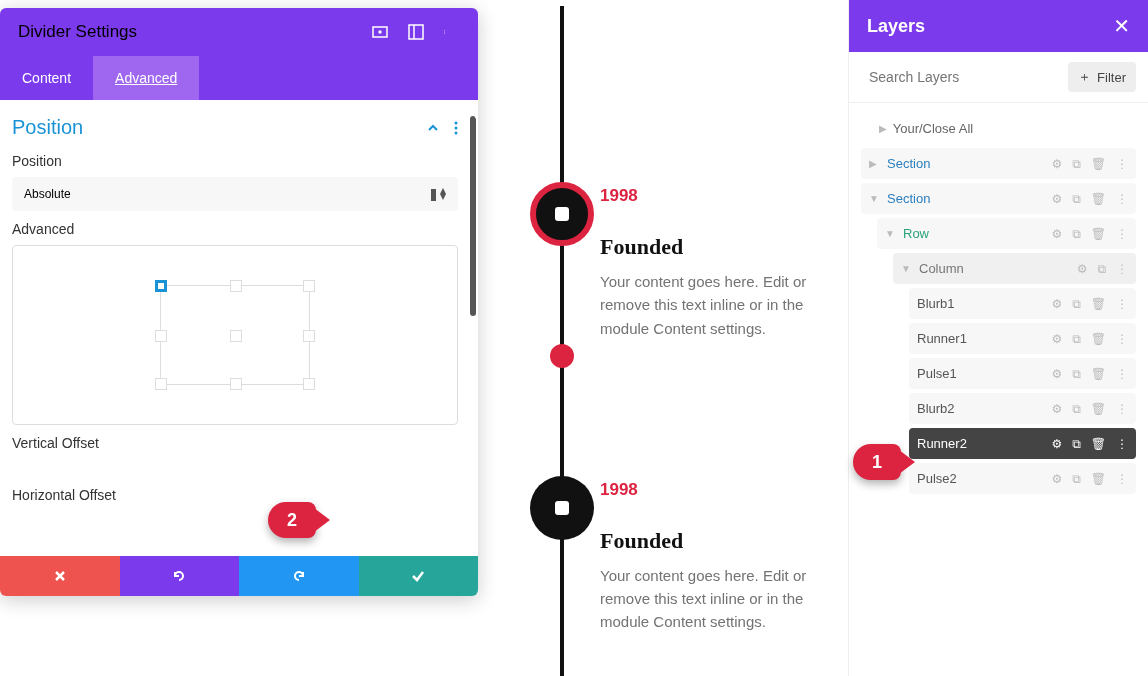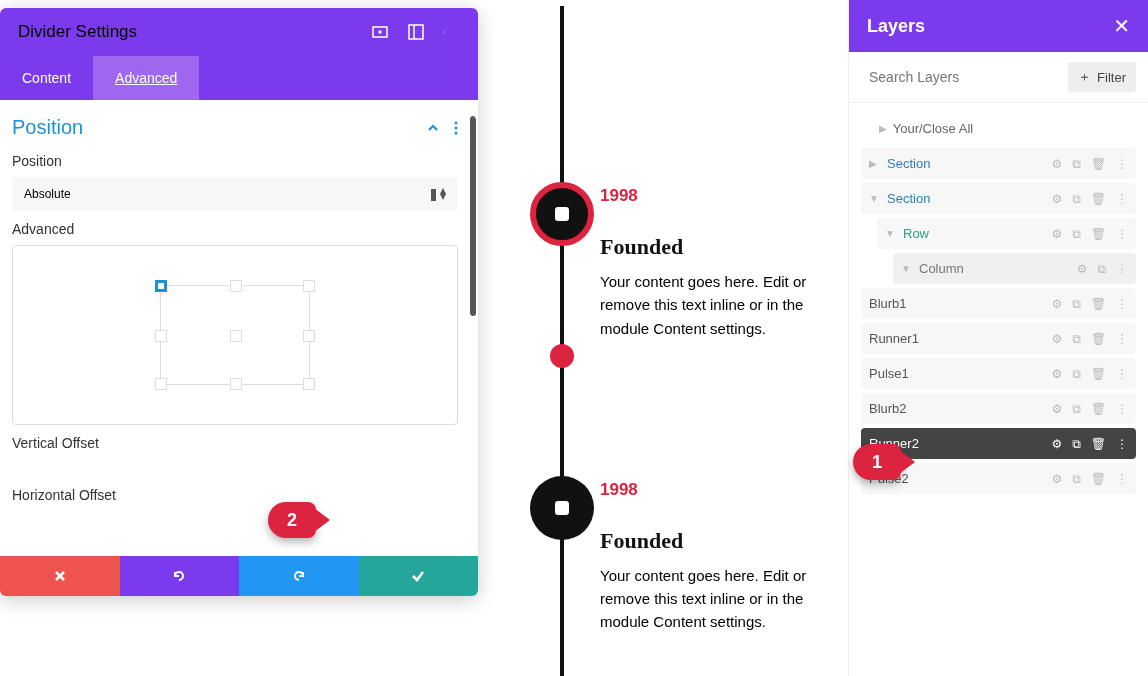--- a/index.html
+++ b/index.html
@@ -47,41 +47,41 @@
   .timeline { position:relative; padding-top: 180px; }
   .tl-line { position:absolute; left:80px; top:0; bottom:0; width:4px; background:#111; }
   .tl-item { position:relative; margin-bottom: 140px; }
   .tl-dot-big { position:absolute; left:50px; top:-4px; width:64px; height:64px; border-radius:50%; background:#111; border:6px solid #dc2340; display:flex; align-items:center; justify-content:center; }
   .tl-dot-big2 { position:absolute; left:50px; top:-4px; width:64px; height:64px; border-radius:50%; background:#111; display:flex; align-items:center; justify-content:center; }
   .tl-dot-inner { width:14px; height:14px; border-radius:3px; background:#fff; }
   .tl-dot-small { position:absolute; left:70px; top:158px; width:24px; height:24px; border-radius:50%; background:#dc2340; }
   .tl-content { margin-left: 120px; width: 220px; }
   .tl-year { color:#dc2340; font-weight:700; font-size:17px; margin-bottom: 28px; }
   .tl-title { font-weight:700; font-family: Georgia, serif; font-size:22px; color:#111; margin-bottom: 10px; }
-  .tl-text { color:#000000; font-size:15px; line-height:1.55; }
+  .tl-text { color:#737373; font-size:15px; line-height:1.55; }
 
   
   .layers-panel { position:absolute; right:0; top:0; width:300px; bottom:0; background:#fff; border-left:1px solid #eee; display:flex; flex-direction:column; }
   .layers-header { background:#7c3aed; color:#fff; display:flex; align-items:center; justify-content:space-between; padding:14px 18px; }
   .layers-title { font-size:18px; font-weight:600; }
   .close-x { font-size:20px; cursor:pointer; }
   .layers-search { display:flex; padding:10px 12px; gap:8px; border-bottom:1px solid #eee; }
   .search-input { flex:1; border:none; padding:6px 8px; font-size:14px; color:#be185d; outline:none; }
   .filter-btn { background:#eee; border-radius:4px; padding:6px 10px; display:flex; align-items:center; gap:6px; color:#444; cursor:pointer; font-size:13px; }
   .layers-body { padding: 10px 12px; flex:1; overflow-y:auto; }
   .open-close { color:#666; font-size:13px; padding:8px 4px 12px 18px; display:flex; align-items:center; gap:6px; }
   .layer-row { display:flex; align-items:center; padding:8px 8px; border-radius:4px; margin-bottom:4px; font-size:13px; position:relative;}
   .layer-row .caret { width:12px; color:#bbb; font-size:10px; margin-right:6px;}
   .layer-name { flex:1; }
   .layer-icons { display:flex; gap:10px; color:#bbb; font-size:12px; }
   .layer-icons span { cursor:pointer; }
   .lyr-section { background:#f7f7f7; color:#2a7fbf; }
   .lyr-row { background:#f7f7f7; color:#2aa37a; margin-left:16px; }
   .lyr-col { background:#f0f0f0; color:#777; margin-left:32px; }
-  .lyr-mod { background:#f7f7f7; color:#555; }
+  .lyr-mod { background:#f7f7f7; color:#555; margin-left:48px; }
   .lyr-mod.sel { background:#444; color:#fff; }
   .lyr-mod.sel .layer-icons { color:#fff; }
 
   
   .callout { position:absolute; width:48px; height:36px; background:#dc2340; border-radius:18px 8px 8px 18px; color:#fff; font-weight:700; display:flex; align-items:center; justify-content:center; font-size:18px; box-shadow: 0 4px 8px rgba(0,0,0,0.3); }
   .callout::after { content:""; position:absolute; right:-14px; top:6px; border-left:16px solid #dc2340; border-top:12px solid transparent; border-bottom:12px solid transparent; }
   .callout.c1 { top:444px; left:853px; }
   .callout.c2 { top:502px; left:268px; }
 
   svg { display:block; }

